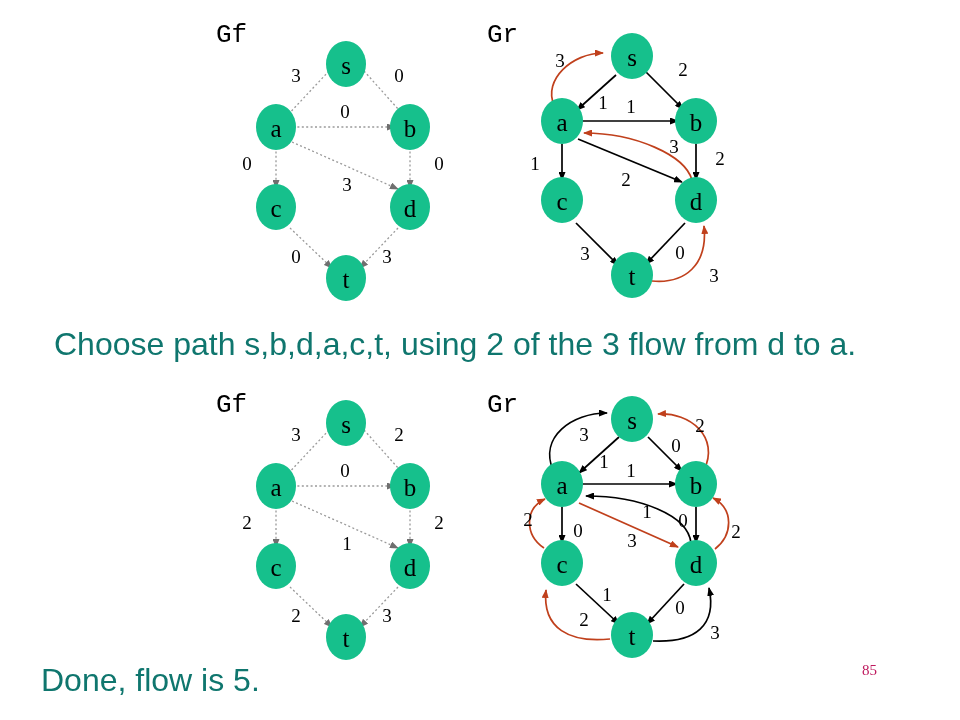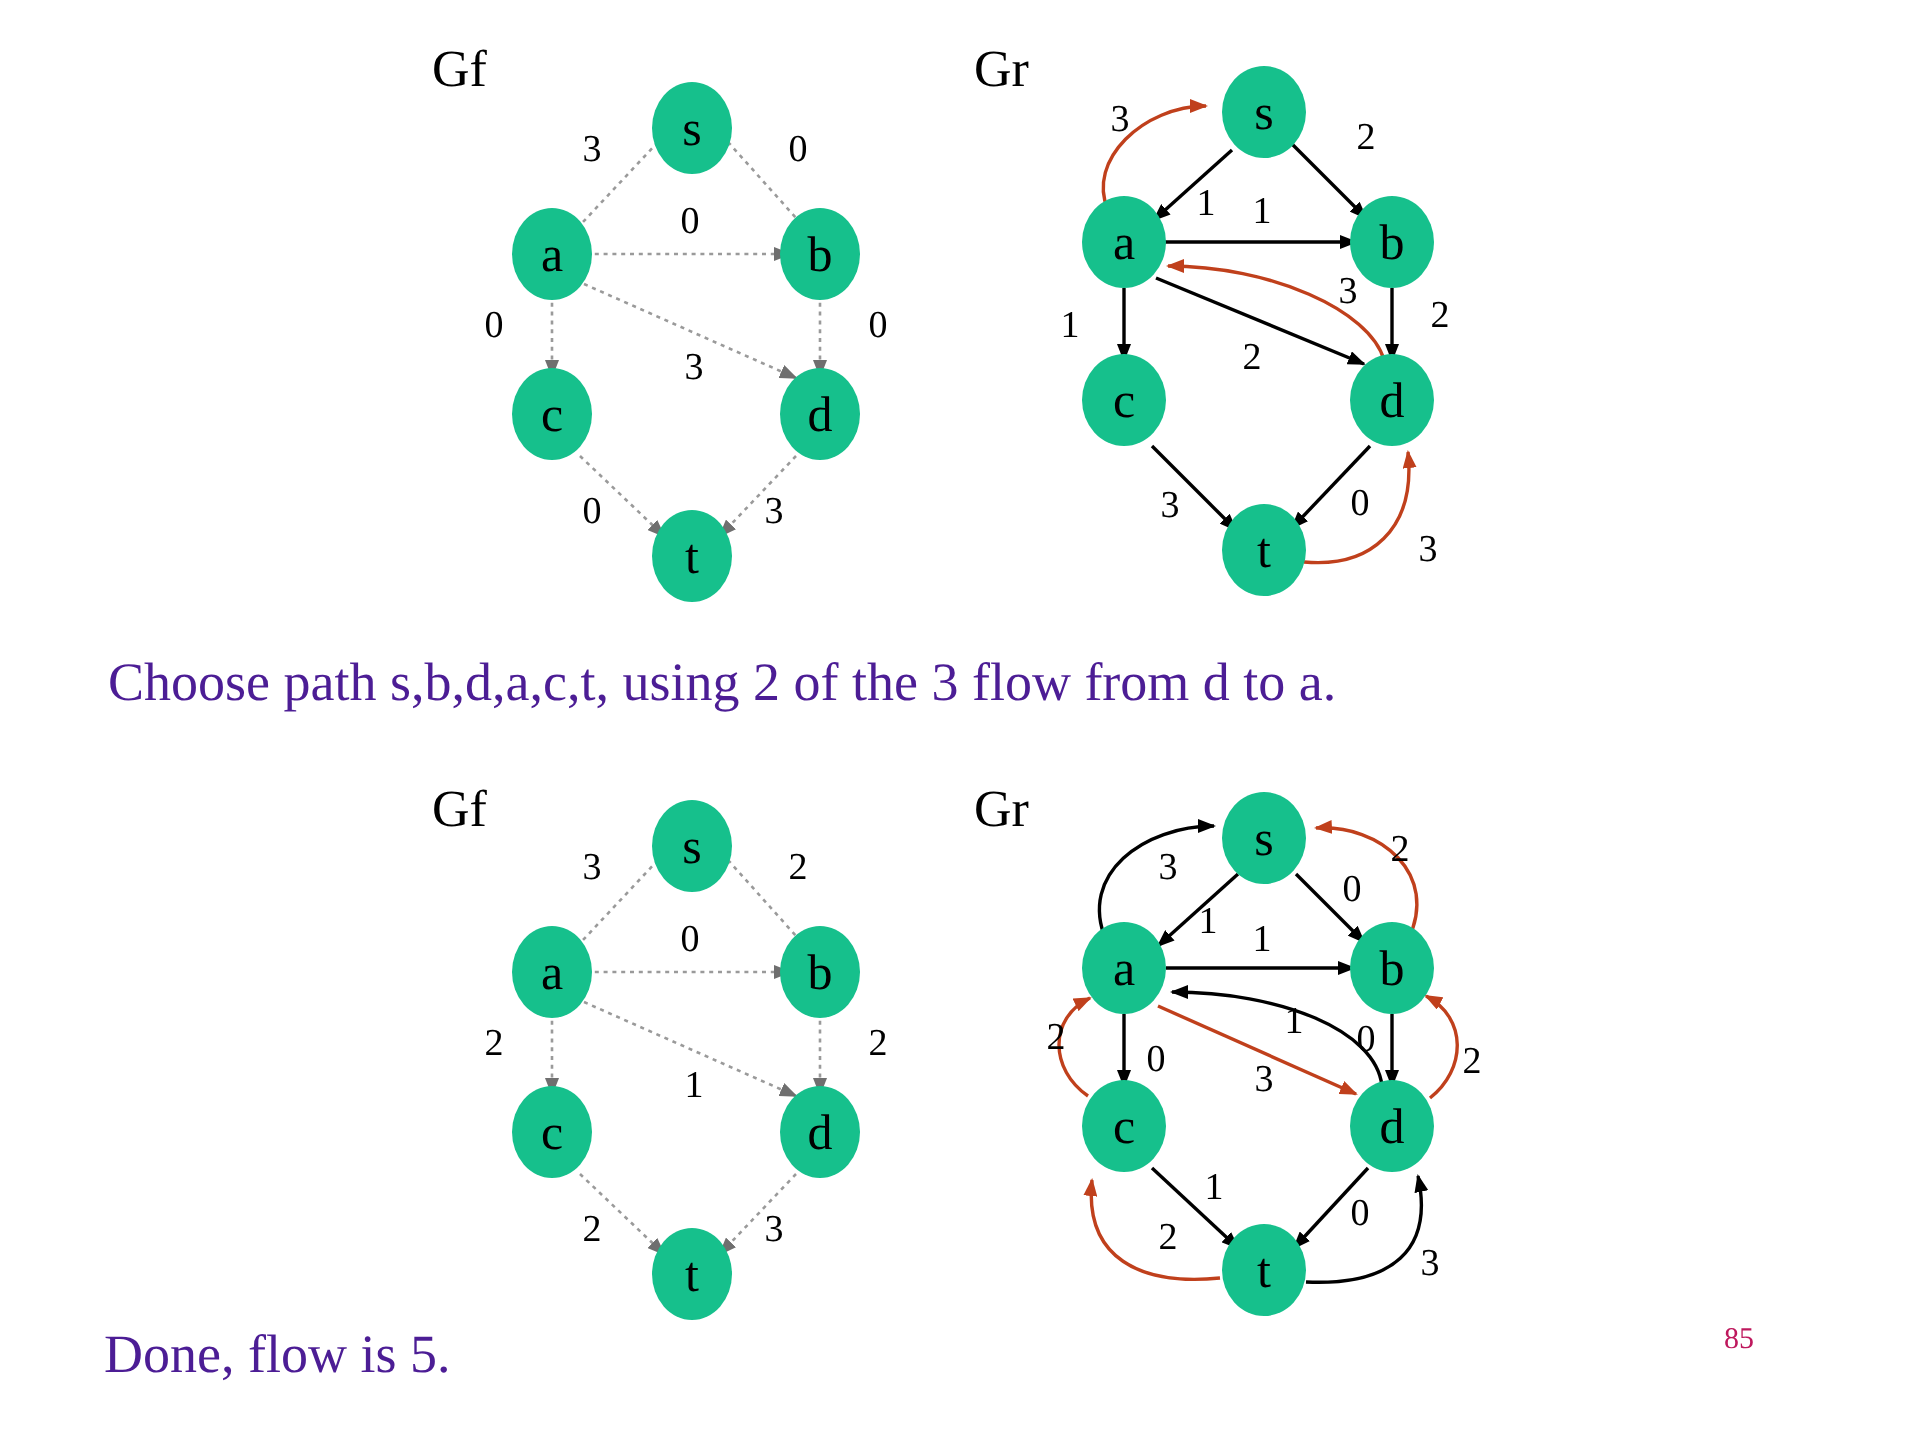--- a/index.html
+++ b/index.html
@@ -14,31 +14,31 @@
     overflow: hidden;
     font-family: "Liberation Serif", "DejaVu Serif", serif;
     color: #000000;
   }
   .slide {
     position: absolute;
     inset: 0;
   }
   .graph-title {
     position: absolute;
-    font-family: Liberation Serif, serif;
+    font-family: Liberation Mono, monospace;
     font-size: 26px;
     color: #000000;
     line-height: 1;
     white-space: nowrap;
   }
   .caption {
     position: absolute;
-    font-family: Liberation Serif, serif;
-    font-size: 27px;
-    color: #4c1d95;
+    font-family: Liberation Sans, sans-serif;
+    font-size: 32px;
+    color: #0f766e;
     white-space: nowrap;
     line-height: 1.1;
   }
   .page-num {
     position: absolute;
     font-family: "Liberation Serif", "DejaVu Serif", serif;
     font-size: 15px;
     color: #be185d;
   }
   svg.graph {
@@ -341,17 +341,17 @@
     <g>
       <ellipse class="node-ellipse" cx="216" cy="178" rx="21" ry="23"></ellipse>
       <text class="node-label" x="216" y="179">d</text>
     </g>
     <g>
       <ellipse class="node-ellipse" cx="152" cy="250" rx="21" ry="23"></ellipse>
       <text class="node-label" x="152" y="251">t</text>
     </g>
   </svg>
 
-  <div class="caption" style="left:52px; top:663px;">Done, flow is 5.</div>
+  <div class="caption" style="left:41px; top:663px;">Done, flow is 5.</div>
 
   <div class="page-num" style="left:862px; top:662px;">85</div>
 
 </div>
 
 </body></html>

